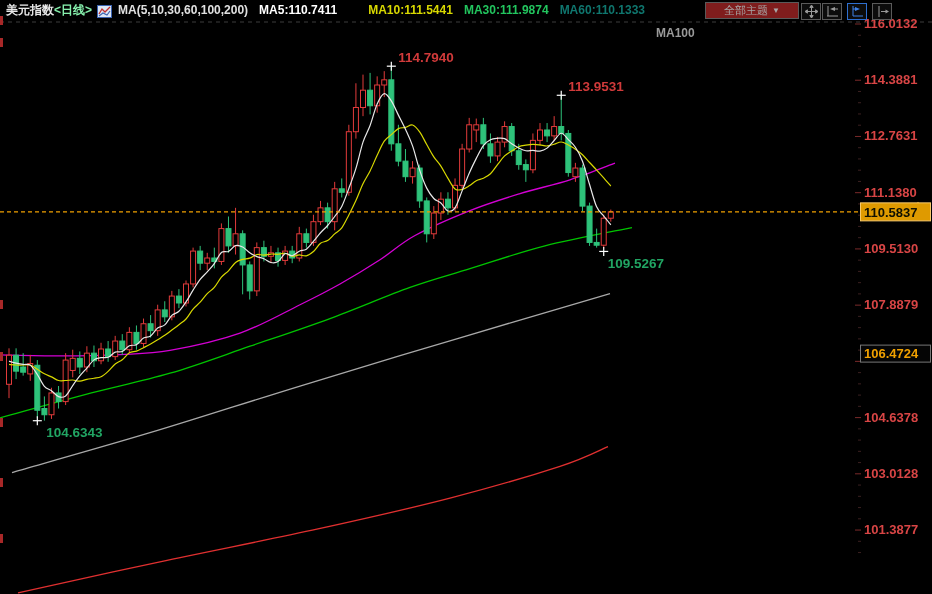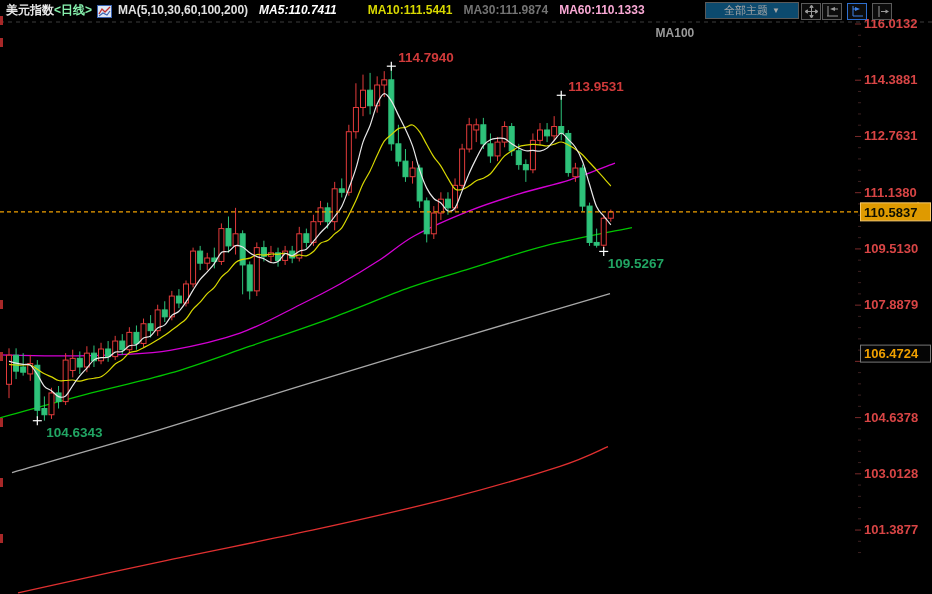--- a/index.html
+++ b/index.html
@@ -7,21 +7,21 @@
        font-family:"Liberation Sans","DejaVu Sans",sans-serif;}
   #chart-svg{position:absolute;left:0;top:0;}
   #topbar{position:absolute;left:0;top:0;width:834px;height:20px;z-index:5;}
   .tb{position:absolute;top:2px;height:16px;display:flex;align-items:center;}
   #title-group{left:6px;}
   .t-sym{color:#e8e8e8;font-size:12px;font-weight:700;letter-spacing:0px;}
   .t-per{color:#86efac;font-size:12px;font-weight:700;}
   #legend-group{left:118px;gap:11px;}
   .ma-item{font-size:12px;font-weight:700;white-space:nowrap;}
   #chart-mini-icon{width:15px;height:13px;margin-left:5px;display:inline-block;}
-  #dropdown{left:705px;width:92px;height:15px;border:1px solid #5a5a5a;background:#0c4a6e;
+  #dropdown{left:705px;width:92px;height:15px;border:1px solid #5a5a5a;background:#7f1d1d;
     color:#a8a8a8;font-size:11px;display:flex;align-items:center;justify-content:center;gap:4px;cursor:pointer;}
   #dropdown .caret{font-size:8px;color:#a8a8a8;}
   .icon-btn{position:absolute;top:3px;width:18px;height:15px;border:1px solid #5a5a5a;
     background:#0c0c0c;display:flex;align-items:center;justify-content:center;cursor:pointer;}
   .icon-btn.active{border-color:#2e6fd0;}
   .edge-mark{position:absolute;left:0;width:3px;height:9px;background:#a82828;}
 </style>
 </head>
 <body>
 
@@ -308,24 +308,24 @@
       <span id="chart-mini-icon">
         <svg width="15" height="13" viewBox="0 0 15 13">
           <rect x="0.5" y="0.5" width="14" height="12" fill="#dce6f5" stroke="#3a62b0"></rect>
           <polyline points="2,9 5,4 8,7 13,2" fill="none" stroke="#c03030" stroke-width="1.3"></polyline>
           <polyline points="2,11 6,8 10,10 13,6" fill="none" stroke="#3a62b0" stroke-width="1.1"></polyline>
         </svg>
       </span>
     </div>
     <div class="tb" id="legend-group">
         <span class="ma-item" style="color: rgb(224, 224, 224);">MA(5,10,30,60,100,200)</span>
-        <span class="ma-item" style="color: rgb(255, 255, 255); font-style: italic;">MA5:110.7411</span>
+        <span class="ma-item" style="color: rgb(255, 255, 255);">MA5:110.7411</span>
         <span class="ma-item" style="color: rgb(216, 216, 0); margin-left: 20px;">MA10:111.5441</span>
-        <span class="ma-item" style="color: #737373;">MA30:111.9874</span>
-        <span class="ma-item" style="color: #f9a8d4;">MA60:110.1333</span>
+        <span class="ma-item" style="color: #22c55e;">MA30:111.9874</span>
+        <span class="ma-item" style="color: #0f766e;">MA60:110.1333</span>
         <span class="ma-item" style="color: rgb(154, 154, 154); margin-top: 45px;">MA100</span>
       </div>
     <div class="tb" id="dropdown">
       <span>全部主题</span>
       <span class="caret">▼</span>
     </div>
     <div class="icon-btn" style="left:801px">
       <svg width="13" height="13" viewBox="0 0 13 13" stroke="#9a9a9a" fill="#9a9a9a">
         <line x1="6.5" y1="1" x2="6.5" y2="12"></line>
           <line x1="1" y1="6.5" x2="12" y2="6.5"></line>

